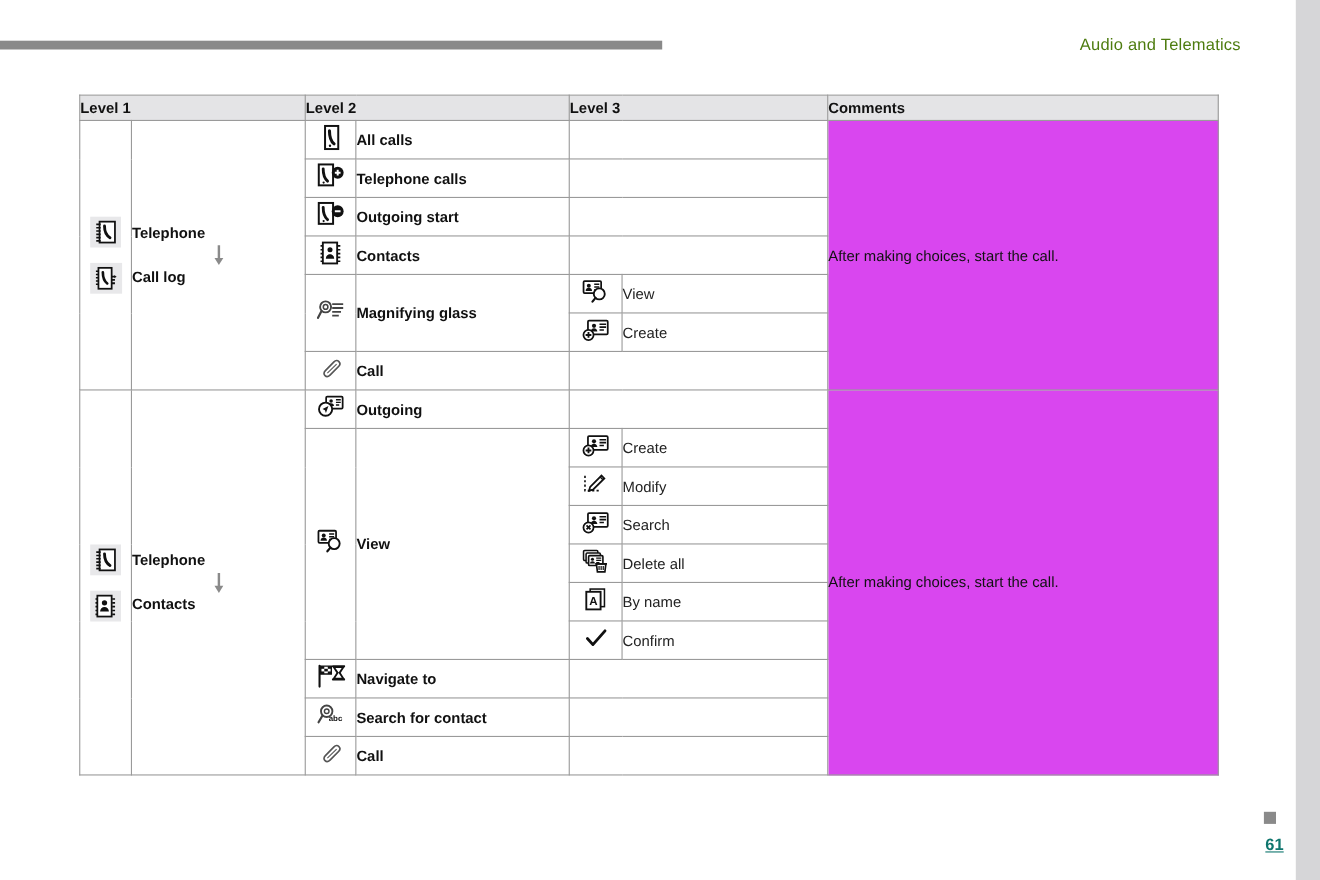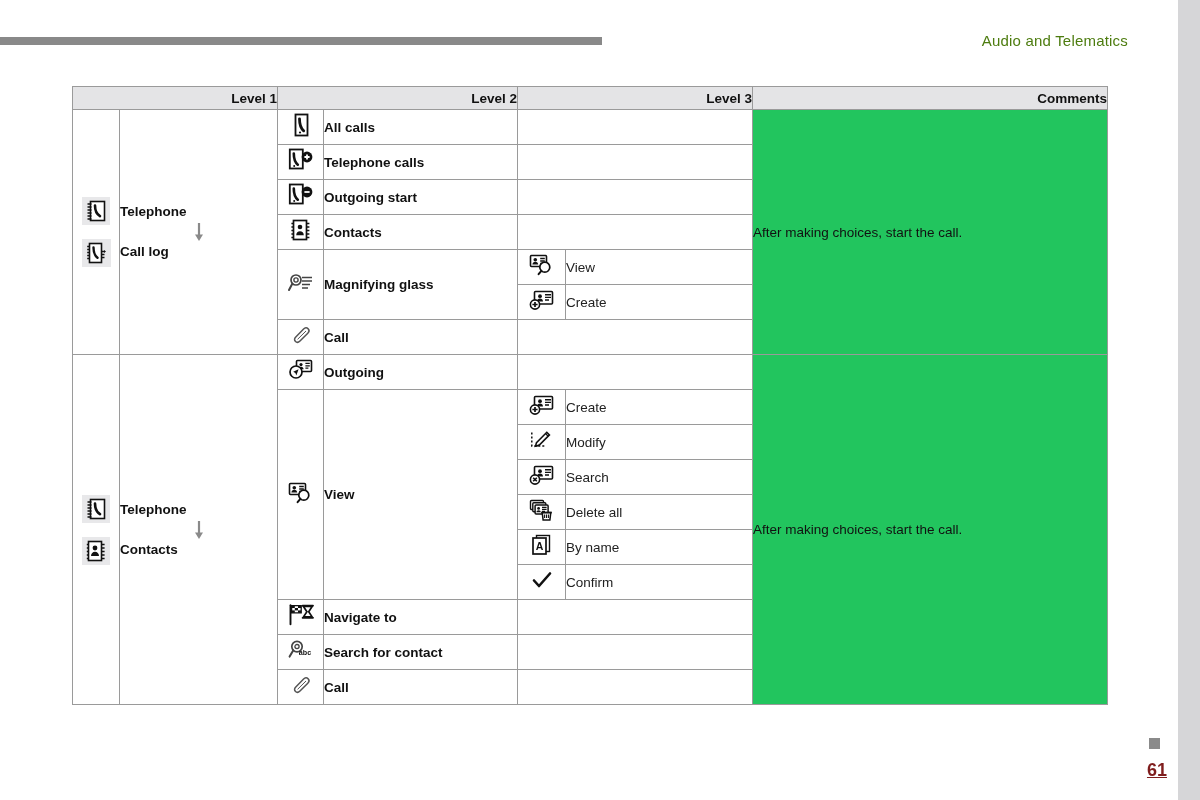--- a/index.html
+++ b/index.html
@@ -46,23 +46,23 @@
     right: 40px;
     top: 738px;
     width: 11px;
     height: 11px;
     background: #8a8a8a;
   }
   #page-number {
     position: absolute;
     right: 33px;
     top: 760px;
-    font-size: 18px;
+    font-size: 15px;
     font-weight: bold;
-    color: #7f1d1d;
+    color: #0f766e;
     text-decoration: underline;
   }
 
   
   #menu-table {
     position: absolute;
     left: 72px;
     top: 86px;
     width: 1035px;
     border-collapse: collapse;
@@ -72,21 +72,21 @@
     border: 1px solid #9a9a9a;
     padding: 0;
     vertical-align: middle;
   }
   #menu-table th {
     background: #e4e4e6;
     font-size: 13.5px;
     font-weight: bold;
     color: #111;
     height: 22px;
-    text-align: right;
+    text-align: left;
   }
 
   .col-l1-icon  { width: 47px; }
   .col-l1-text  { width: 158px; }
   .col-l2-icon  { width: 46px; }
   .col-l2-text  { width: 194px; }
   .col-l3-icon  { width: 48px; }
   .col-l3-text  { width: 187px; }
   .col-comments { width: 355px; }
 
@@ -102,21 +102,21 @@
     height: 34px;
   }
   .cell-l3-label {
     font-size: 13.5px;
     font-weight: normal;
     color: #222;
     padding-left: 10px;
     height: 34px;
   }
   .cell-comments {
-    background: #22c55e;
+    background: #d946ef;
     font-size: 13.5px;
     color: #111;
     padding-left: 10px;
     vertical-align: middle;
   }
   .cell-l1-text {
     vertical-align: middle;
   }
   .cell-l1-icons {
     text-align: center;

